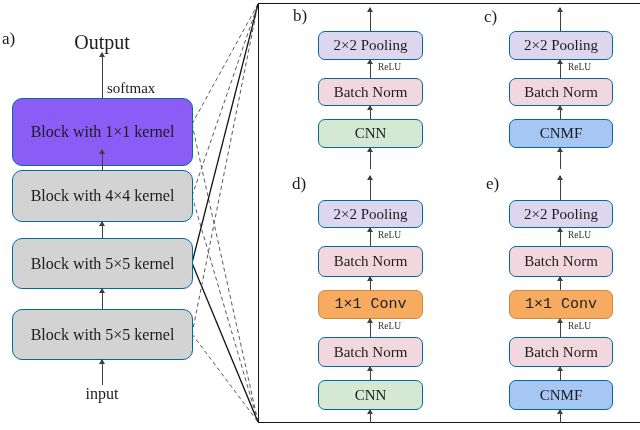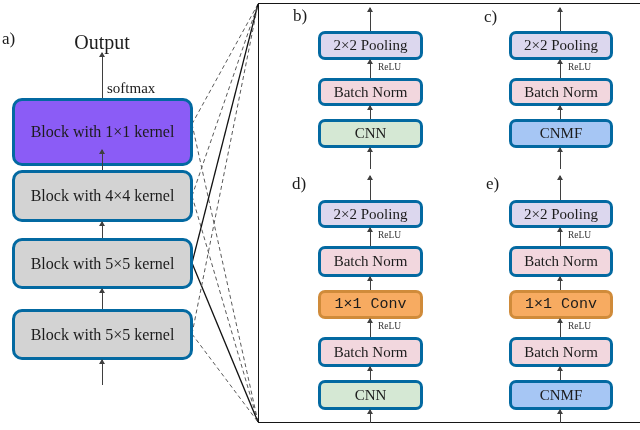--- a/index.html
+++ b/index.html
@@ -4,21 +4,21 @@
 <style>
   html,body{margin:0;padding:0;background:#fff;}
   .canvas{
     position:relative;width:640px;height:430px;background:#ffffff;
     font-family:"Liberation Serif",serif;color:#1c1c1c;overflow:hidden;
   }
   .lbl{position:absolute;font-size:15px;white-space:nowrap;line-height:1.1;}
   .panel-lbl{font-size:17px;}
   .ctr{text-align:center;}
   .blk{
-    position:absolute;box-sizing:border-box;border:3px solid #0369a1;
+    position:absolute;box-sizing:border-box;border:1px solid #0369a1;
     display:flex;flex-direction:column;align-items:center;justify-content:center;
     text-align:left;white-space:nowrap;
   }
   .lblk{left:12px;width:181px;border-radius:10px;font-size:16px;line-height:1.25;}
   .pblk{border-radius:7px;font-size:15px;}
   .orangeb{border-color:#d08b3a;font-family:Liberation Mono, monospace;}
   .arrow{position:absolute;width:1px;background:#3f3f3f;}
   .arrow::before{
     content:"";position:absolute;top:-1px;left:-3px;width:0;height:0;
     border-left:3.5px solid transparent;border-right:3.5px solid transparent;
@@ -66,20 +66,21 @@
 
   <div class="arrow" style="left:102px;top:222px;height:16px"></div>
 
   <div class="blk lblk" style="top: 238px; height: 51px; background-color: rgb(211, 211, 211);">Block with 5×5 kernel</div>
 
   <div class="arrow" style="left:102px;top:289px;height:20px"></div>
 
   <div class="blk lblk" style="top: 309px; height: 51px; background-color: rgb(211, 211, 211);">Block with 5×5 kernel</div>
 
   <div class="arrow" style="left:102px;top:360px;height:25px"></div>
+  <div class="lbl ctr" style="left:52px;top:385px;width:100px;font-size:16px">input</div>
 
   <div class="bigbox"></div>
 
   <div class="lbl panel-lbl" style="left:293px;top:7px">b)</div>
   <div class="arrow" style="left:370px;top:8px;height:23px"></div>
   <div class="blk pblk" style="left: 318px; top: 31px; width: 105px; height: 29px; background-color: rgb(220, 215, 238);">2×2 Pooling</div>
   <div class="arrow" style="left:370px;top:60px;height:18px"></div>
   <div class="relu" style="left:378px;top:62px">ReLU</div>
   <div class="blk pblk" style="left: 318px; top: 78px; width: 105px; height: 28px; background-color: rgb(242, 215, 222);">Batch Norm</div>
   <div class="arrow" style="left:370px;top:106px;height:13px"></div>

